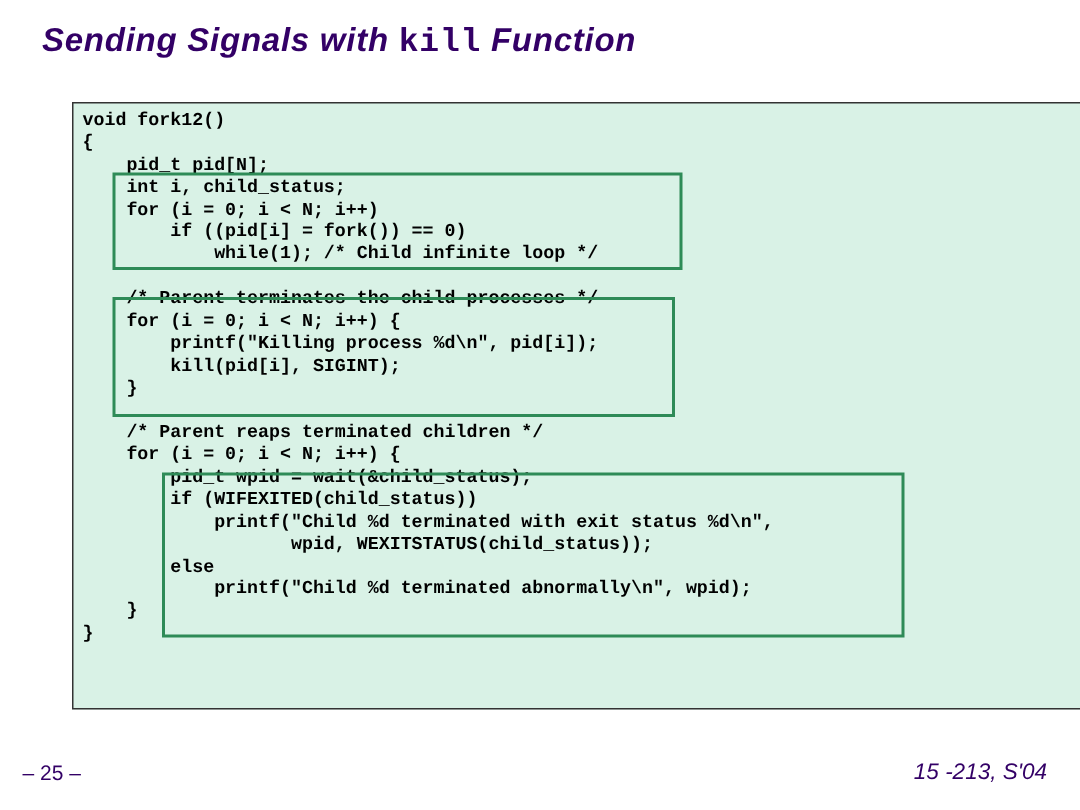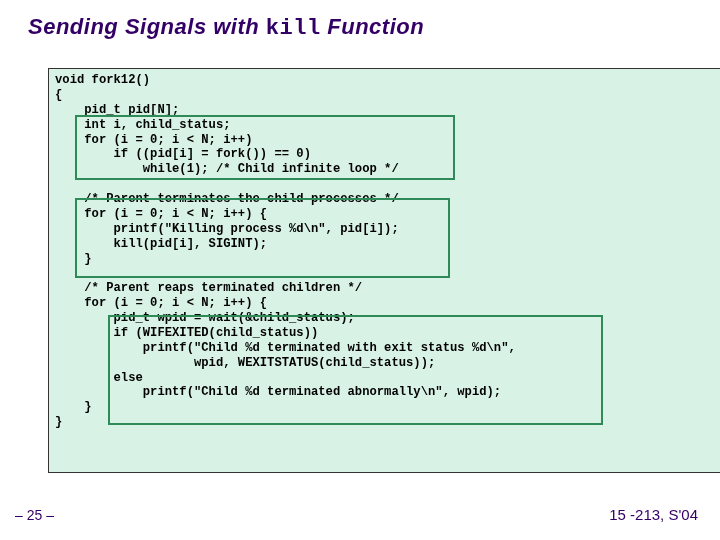--- a/index.html
+++ b/index.html
@@ -60,20 +60,21 @@
     bottom: 17px;
     font-size: 14px;
     color: #330066;
   }
   .footer-right {
     position: absolute;
     right: 22px;
     bottom: 17px;
     font-size: 15px;
     color: #330066;
+    font-style: italic;
   }
 </style>
 </head>
 <body>
 
 <div class="slide">
 
   <div class="title">
     <span class="regular">Sending Signals with </span><span class="mono">kill</span><span class="regular"> Function</span>
   </div>

